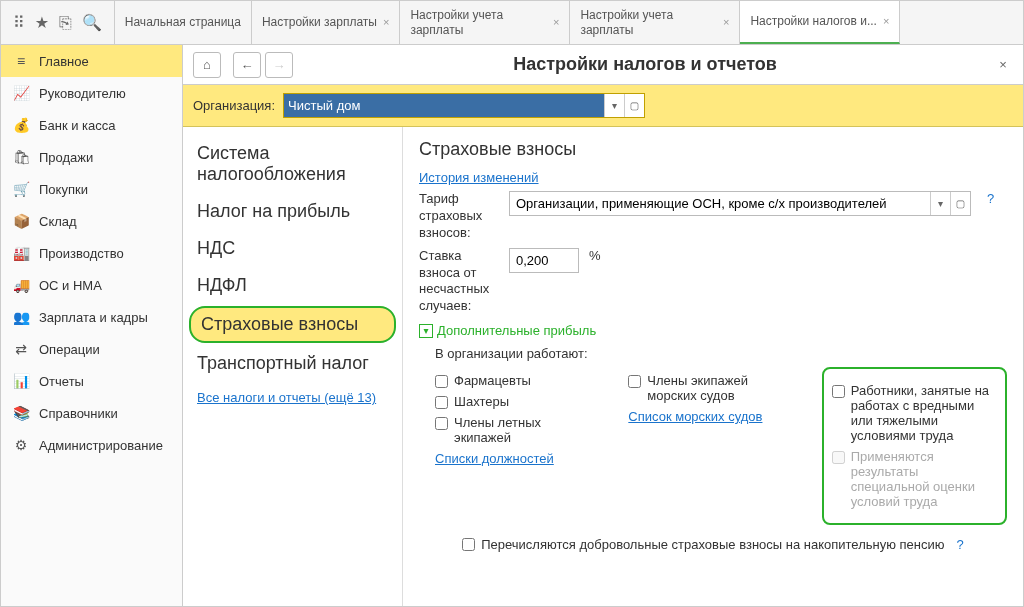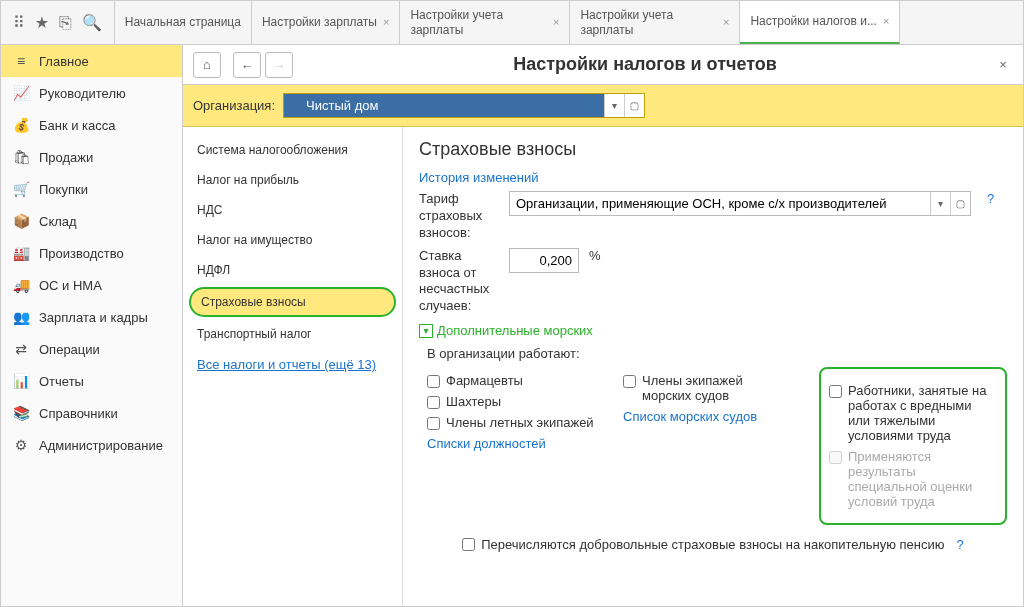--- a/index.html
+++ b/index.html
@@ -17,41 +17,41 @@
 .sidebar-item { display: flex; align-items: center; gap: 10px; padding: 8px 12px; cursor: pointer; color: #333; font-size: 13px; }
 .sidebar-item.active { background: #ffe97f; }
 .sidebar-item .sicon { width: 16px; text-align: center; color: #555; font-size: 14px; }
 .main { flex: 1; display: flex; flex-direction: column; overflow: hidden; }
 .toolbar { height: 40px; display: flex; align-items: center; padding: 0 10px; border-bottom: 1px solid #ccc; }
 .tb-btn { width: 28px; height: 26px; border: 1px solid #bbb; border-radius: 3px; background: #fff; display: flex; align-items: center; justify-content: center; margin-right: 4px; cursor: pointer; color: #555; }
 .tb-title { flex: 1; text-align: center; font-size: 18px; font-weight: bold; }
 .close-x { width: 20px; text-align: center; color: #666; cursor: pointer; }
 .orgbar { background: #ffe97f; padding: 8px 10px; display: flex; align-items: center; gap: 8px; border-bottom: 1px solid #d4c35a; }
 .org-input-wrap { display: flex; border: 1px solid #c0a000; background: #fff; }
-.org-input { width: 320px; padding: 4px 22px; border: none; background: #3a6ea5; color: #fff; outline: none; font-size: 13px; }
+.org-input { width: 320px; padding: 4px 4px; border: none; background: #3a6ea5; color: #fff; outline: none; font-size: 13px; }
 .org-input::selection { background: #3a6ea5; color: #fff; }
 .org-btn { width: 20px; border-left: 1px solid #ccc; display: flex; align-items: center; justify-content: center; background: #fff; color: #666; font-size: 10px; cursor: pointer; }
 .content { flex: 1; display: flex; overflow: hidden; }
 .subnav { width: 220px; border-right: 1px solid #ddd; padding: 8px 0; }
-.subnav-item { padding: 8px 14px; cursor: pointer; font-size: 12px; color: #333; }
+.subnav-item { padding: 8px 14px; cursor: pointer; font-size: 18px; color: #333; }
 .subnav-item.active { background: #ffe97f; border: 2px solid #2bb12b; border-radius: 16px; margin: 2px 6px; padding: 6px 10px; }
 .subnav-link { padding: 8px 14px; color: #1a73cc; text-decoration: underline; cursor: pointer; font-size: 13px; }
 .panel { flex: 1; padding: 12px 16px; overflow: auto; }
 .panel h2 { font-size: 18px; font-weight: normal; margin-bottom: 10px; }
-.link { color: #1a73cc; cursor: pointer; font-size: 13px; }
+.link { color: #1a73cc; text-decoration: underline; cursor: pointer; font-size: 13px; }
 .field-row { display: flex; align-items: flex-start; gap: 10px; margin: 6px 0; }
 .field-label { width: 80px; font-size: 13px; color: #333; line-height: 1.3; }
 .select-wrap { display: flex; border: 1px solid #bbb; }
 .select-wrap input { border: none; padding: 4px 6px; width: 420px; font-size: 13px; outline: none; }
 .select-wrap .sbtn { width: 20px; border-left: 1px solid #ccc; display: flex; align-items: center; justify-content: center; color: #666; font-size: 10px; cursor: pointer; }
 .help { color: #1a73cc; margin-left: 6px; cursor: pointer; }
-.num-input { width: 70px; text-align: right; padding: 4px 6px; border: 1px solid #bbb; font-size: 13px; }
+.num-input { width: 70px; text-align: left; padding: 4px 6px; border: 1px solid #bbb; font-size: 13px; }
 .expander { color: #2bb12b; display: flex; align-items: center; gap: 4px; cursor: pointer; margin-top: 8px; }
 .expander-icon { width: 14px; height: 14px; border: 1px solid #2bb12b; display: flex; align-items: center; justify-content: center; font-size: 10px; }
-.sub-section { margin-left: 8px; margin-top: 8px; }
+.sub-section { margin-left: 16px; margin-top: 8px; }
 .cb-row { display: flex; align-items: flex-start; gap: 6px; margin: 6px 0; }
 .cb-row input[type=checkbox] { margin-top: 2px; }
 .cb-grid { display: flex; gap: 28px; }
 .cb-col { flex: 1; }
 .green-box { border: 2px solid #2bb12b; border-radius: 8px; padding: 8px; }
 .disabled { color: #aaa; }
 .full-row { display: flex; align-items: center; gap: 6px; margin-top: 12px; justify-content: center; }
 </style>
 </head>
 <body>
@@ -160,21 +160,20 @@
           <div class="org-btn">▾</div>
           <div class="org-btn">▢</div>
         </div>
       </div>
 
       <div class="content">
         <div class="subnav">
           <div class="subnav-item">Система налогообложения</div>
           <div class="subnav-item">Налог на прибыль</div>
           <div class="subnav-item">НДС</div>
-          <div class="subnav-item">Налог на имущество</div>
           <div class="subnav-item">НДФЛ</div>
           <div class="subnav-item active">Страховые взносы</div>
           <div class="subnav-item">Транспортный налог</div>
           <div class="subnav-link">Все налоги и отчеты (ещё 13)</div>
         </div>
 
         <div class="panel">
           <h2>Страховые взносы</h2>
           <div class="link">История изменений</div>
 
@@ -189,21 +188,21 @@
           </div>
 
           <div class="field-row">
             <div class="field-label">Ставка взноса от несчастных случаев:</div>
             <input class="num-input" value="0,200" style="">
             <span>%</span>
           </div>
 
           <div class="expander">
             <span class="expander-icon">▾</span>
-            <span>Дополнительные морских</span>
+            <span>Дополнительные прибыль</span>
           </div>
 
           <div class="sub-section">
             <div style="margin-bottom:6px">В организации работают:</div>
             <div class="cb-grid">
               <div class="cb-col">
                 <div class="cb-row">
                     <input type="checkbox" style="">
                     <span>Фармацевты</span>
                   </div>

